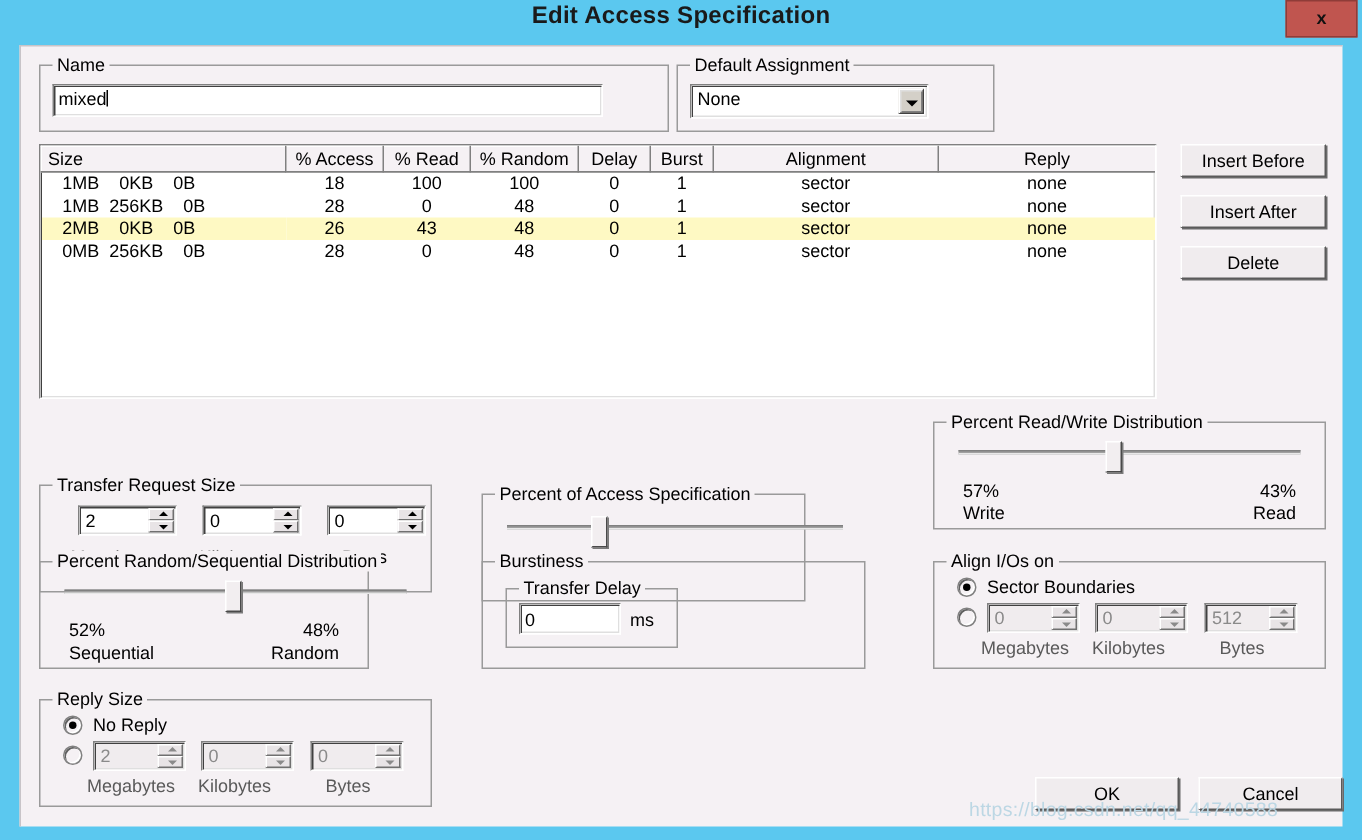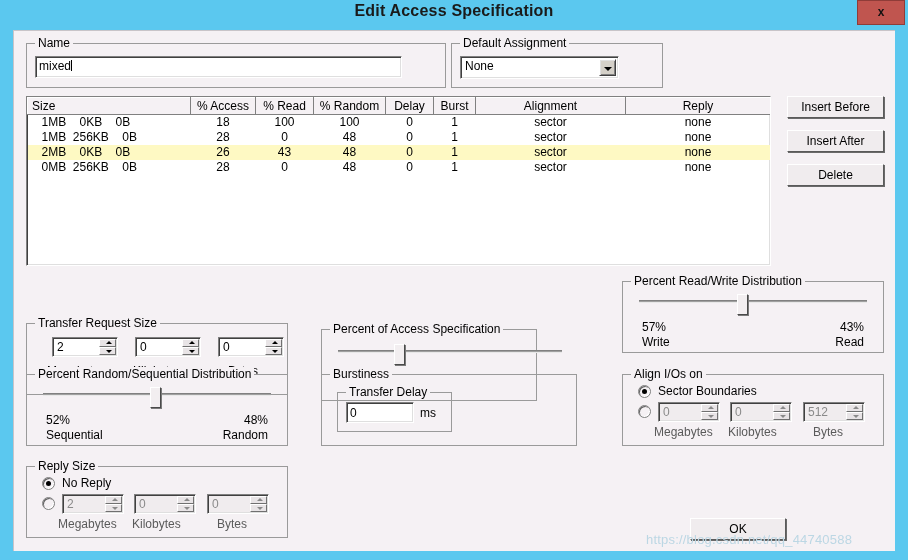--- a/index.html
+++ b/index.html
@@ -393,21 +393,21 @@
       <div class="slider" style="left:16px; top:12px; width:228px; height:22px;">
         <div class="track"></div>
         <div class="thumb" style="left:98px;"></div>
       </div>
       <span class="slabel" style="left:19px; top:38px;">57%</span>
       <span class="slabel" style="left:19px; top:53px;">Write</span>
       <span class="slabel" style="right:19px; top:38px;">43%</span>
       <span class="slabel" style="right:19px; top:53px;">Read</span>
     </div>
 
-    <div class="group" style="left:12px; top:343px; width:262px; height:72px;">
+    <div class="group" style="left:12px; top:343px; width:220px; height:72px;">
       <span class="glabel">Percent Random/Sequential Distribution</span>
       <div class="slider" style="left:16px; top:12px; width:228px; height:22px;">
         <div class="track"></div>
         <div class="thumb" style="left:107px;"></div>
       </div>
       <span class="slabel" style="left:19px; top:38px;">52%</span>
       <span class="slabel" style="left:19px; top:53px;">Sequential</span>
       <span class="slabel" style="right:19px; top:38px;">48%</span>
       <span class="slabel" style="right:19px; top:53px;">Random</span>
     </div>
@@ -493,18 +493,21 @@
           <span class="sb up"></span>
           <span class="sb dn"></span>
         </span>
       </div>
       <span class="sublabel dis" style="left:190px; top:50px;">Bytes</span>
     </div>
 
     <div class="btn" style="left:676px; top:487px; width:96px; height:22px; line-height:20px;">
       <span>OK</span>
     </div>
+    <div class="btn" style="left:785px; top:487px; width:96px; height:22px; line-height:20px;">
+      <span>Cancel</span>
+    </div>
 
   </div>
 
   <div id="watermark">https://blog.csdn.net/qq_44740588</div>
 
 </div>
 
 </body></html>

